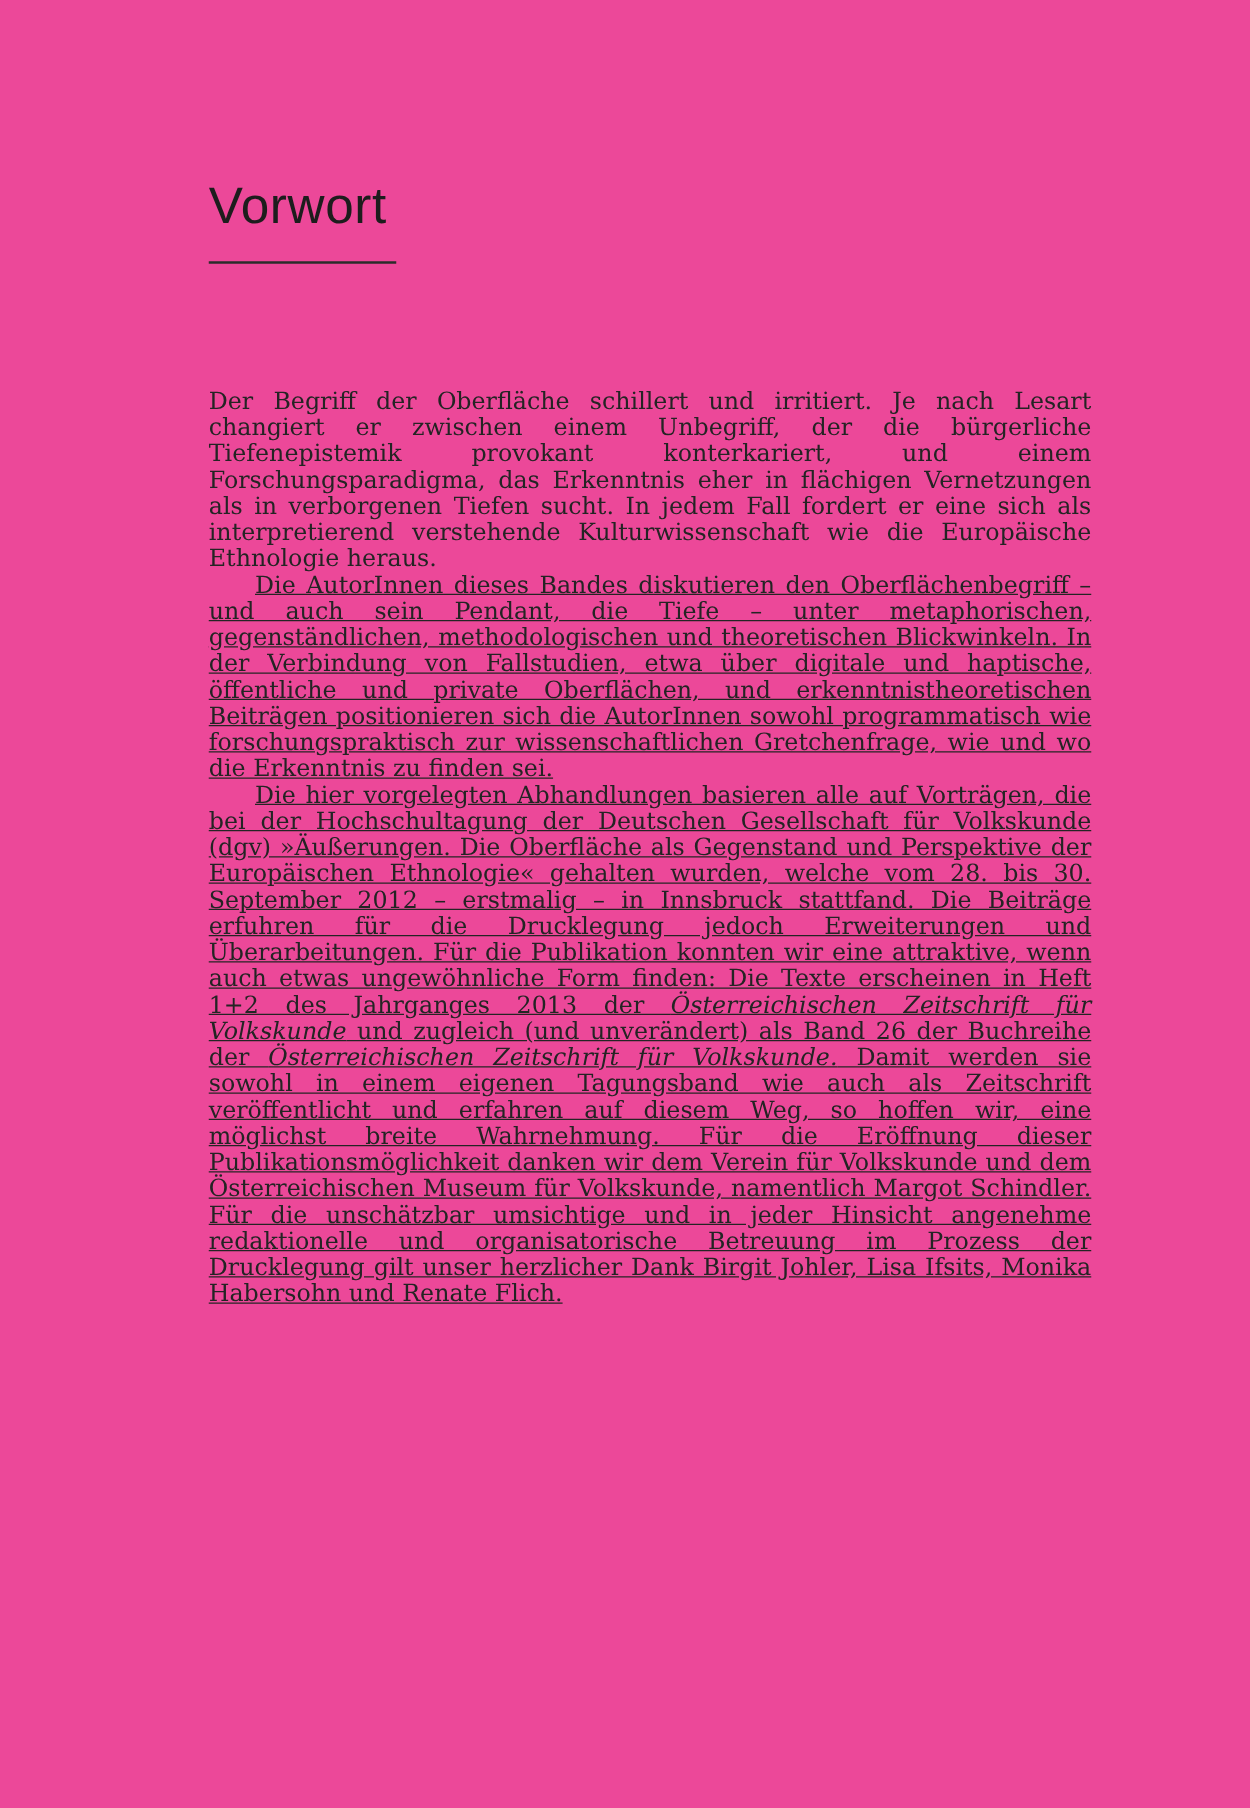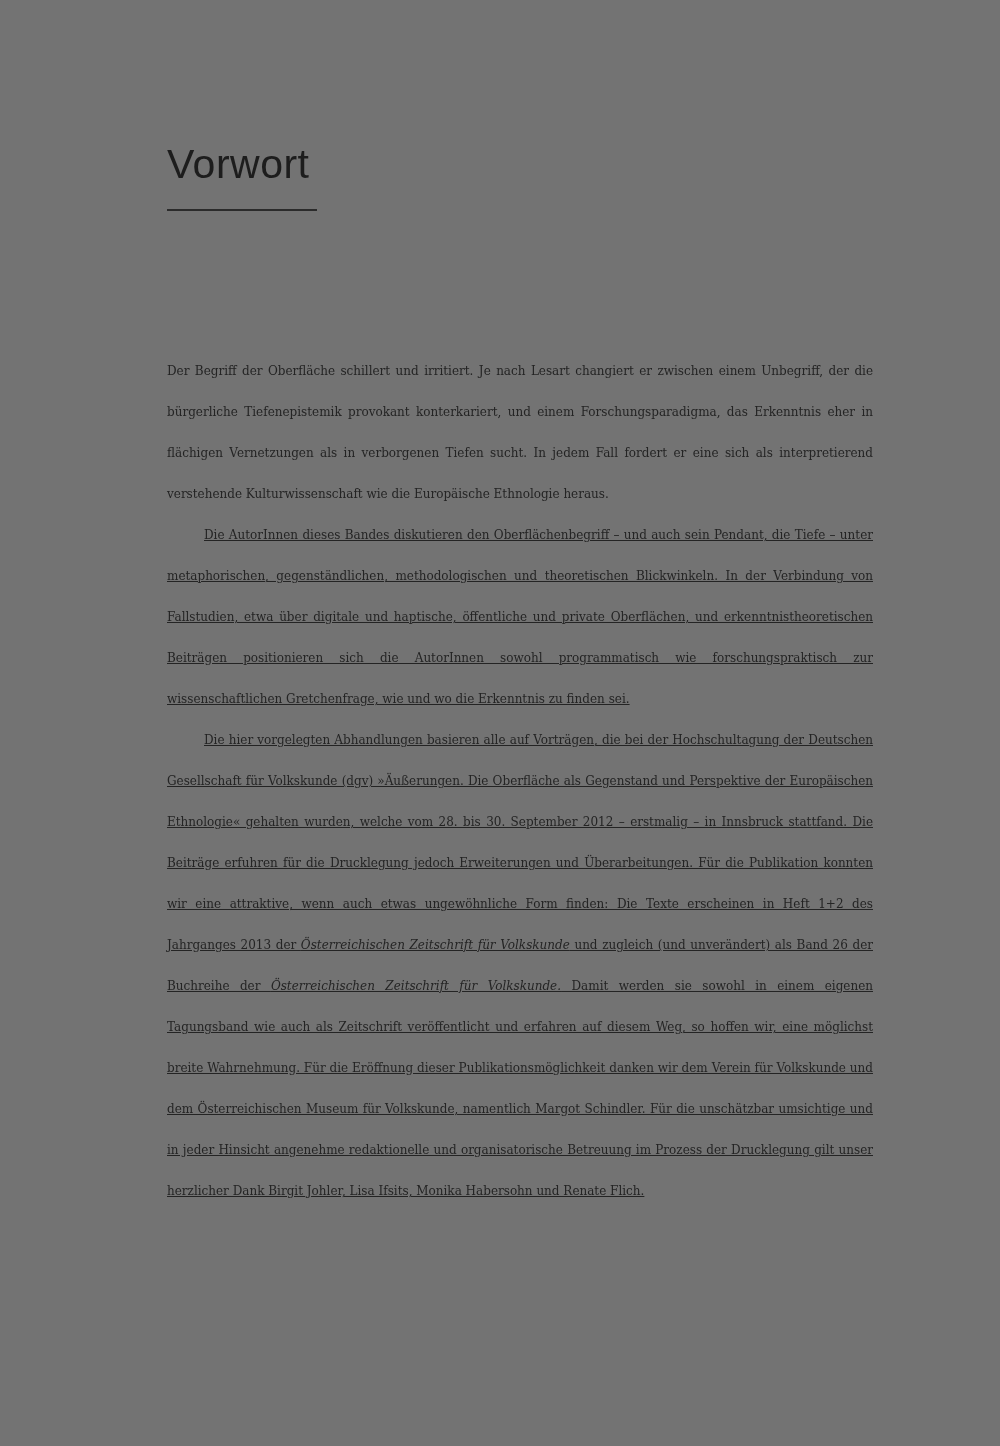--- a/index.html
+++ b/index.html
@@ -4,21 +4,21 @@
 <style>
   html, body {
     margin: 0;
     padding: 0;
     background: #ffffff;
   }
   .page {
     position: relative;
     width: 1000px;
     height: 1446px;
-    background: #737373;
+    background: #ec4899;
     overflow: hidden;
   }
   .page-header {
     position: absolute;
     top: 143px;
     left: 167px;
   }
   .page-title {
     margin: 0;
     font-family: "Liberation Sans", sans-serif;
@@ -33,26 +33,25 @@
     width: 150px;
     height: 2px;
     background: #2b2b2b;
   }
   .body-text {
     position: absolute;
     top: 311px;
     left: 167px;
     width: 706px;
     font-family: "DejaVu Serif", serif;
-    font-size: 12px;
-    line-height: 41px;
+    font-size: 19px;
+    line-height: 21px;
     color: #242424;
     text-align: justify;
     hyphens: auto;
-    margin-top: 40px;
     -webkit-hyphens: auto;
   }
   .body-text p {
     margin: 0;
     padding: 0;
   }
   .body-text p.indent {
     text-indent: 37px;
     text-decoration: underline;
   }

